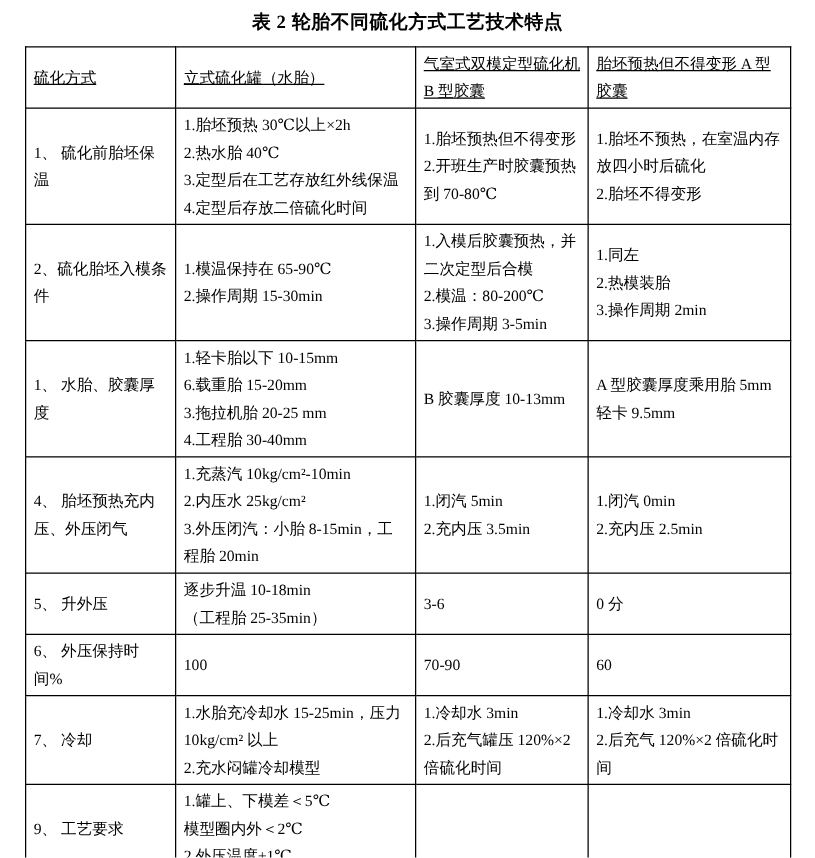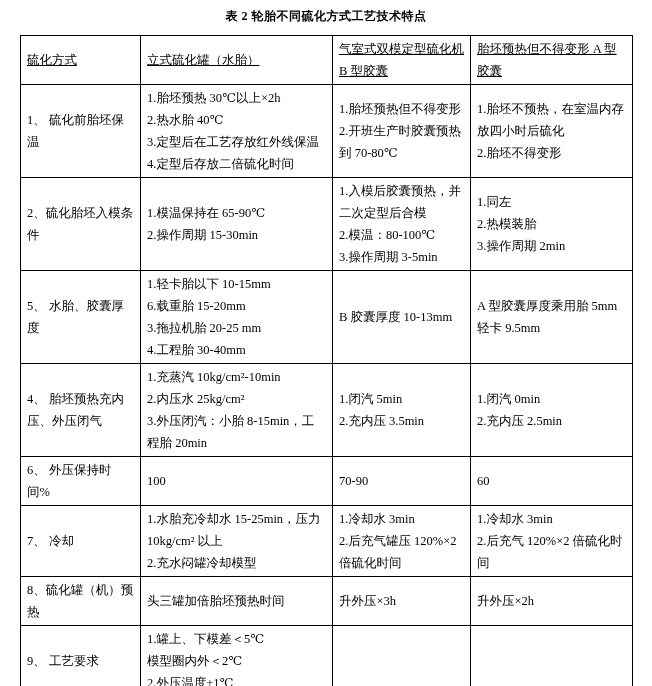--- a/index.html
+++ b/index.html
@@ -14,21 +14,21 @@
   }
   .page {
     width: 652px;
     height: 686px;
     box-sizing: border-box;
     overflow: hidden;
   }
   .doc-title {
     text-align: center;
     font-weight: bold;
-    font-size: 12px;
+    font-size: 15px;
     padding-top: 8px;
     margin: 0 0 10px 0;
     letter-spacing: 0.5px;
   }
   table.spec-table {
     border-collapse: collapse;
     table-layout: fixed;
     margin-left: 20px;
     width: 612px;
   }
@@ -90,72 +90,73 @@
 2.开班生产时胶囊预热到 70-80℃</td>
         <td>1.胎坯不预热，在室温内存放四小时后硫化
 2.胎坯不得变形</td>
       </tr>
 
       <tr class="h-r2">
         <td>2、硫化胎坯入模条件</td>
         <td>1.模温保持在 65-90℃
 2.操作周期 15-30min</td>
         <td>1.入模后胶囊预热，并二次定型后合模
-2.模温：80-100℃
+2.模温：80-200℃
 3.操作周期 3-5min</td>
         <td>1.同左
 2.热模装胎
 3.操作周期 2min</td>
       </tr>
 
       <tr class="h-r3">
-        <td>5、 水胎、胶囊厚度</td>
+        <td>1、 水胎、胶囊厚度</td>
         <td>1.轻卡胎以下 10-15mm
 6.载重胎 15-20mm
 3.拖拉机胎 20-25 mm
 4.工程胎 30-40mm</td>
         <td>B 胶囊厚度 10-13mm</td>
         <td>A 型胶囊厚度乘用胎 5mm 轻卡 9.5mm</td>
       </tr>
 
       <tr class="h-r4">
         <td>4、 胎坯预热充内压、外压闭气</td>
         <td>1.充蒸汽 10kg/cm²-10min
 2.内压水 25kg/cm²
 3.外压闭汽：小胎 8-15min，工程胎 20min</td>
         <td>1.闭汽 5min
 2.充内压 3.5min</td>
         <td>1.闭汽 0min
 2.充内压 2.5min</td>
       </tr>
 
+      <tr class="h-r5">
+        <td>5、 升外压</td>
+        <td>逐步升温 10-18min
+（工程胎 25-35min）</td>
+        <td>3-6</td>
+        <td>0 分</td>
+      </tr>
 
       <tr class="h-r6">
         <td>6、 外压保持时间%</td>
         <td>100</td>
         <td>70-90</td>
         <td>60</td>
       </tr>
 
       <tr class="h-r7">
         <td>7、 冷却</td>
         <td>1.水胎充冷却水 15-25min，压力 10kg/cm² 以上
 2.充水闷罐冷却模型</td>
         <td>1.冷却水 3min
 2.后充气罐压 120%×2 倍硫化时间</td>
         <td>1.冷却水 3min
 2.后充气 120%×2 倍硫化时间</td>
       </tr>
 
-      <tr class="h-r8">
-        <td>8、硫化罐（机）预热</td>
-        <td>头三罐加倍胎坯预热时间</td>
-        <td>升外压×3h</td>
-        <td>升外压×2h</td>
-      </tr>
 
       <tr class="h-r9">
         <td>9、 工艺要求</td>
         <td>1.罐上、下模差＜5℃
 模型圈内外＜2℃
 2.外压温度±1℃</td>
         <td></td>
         <td></td>
       </tr>
 

